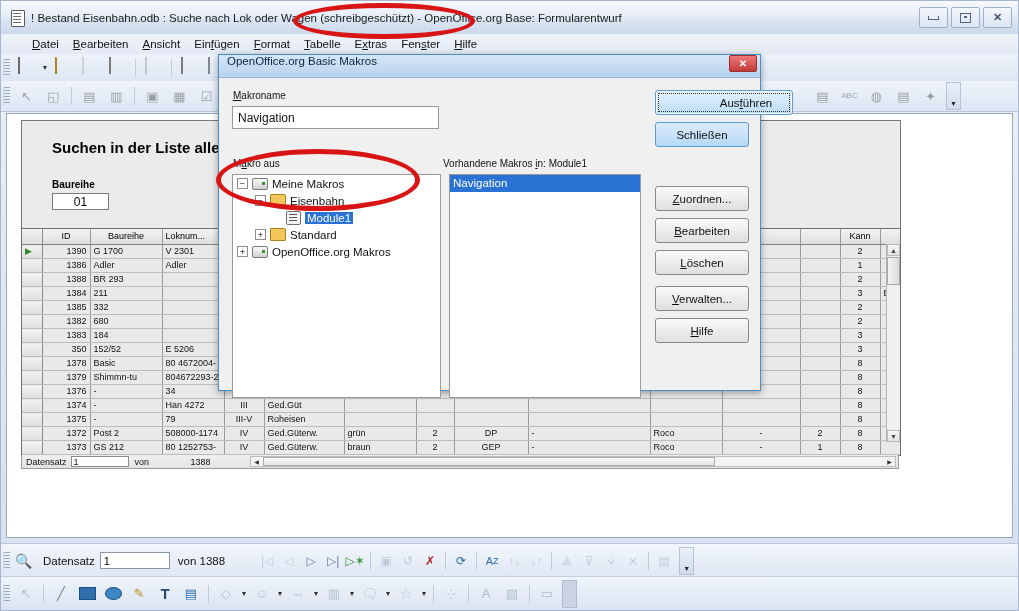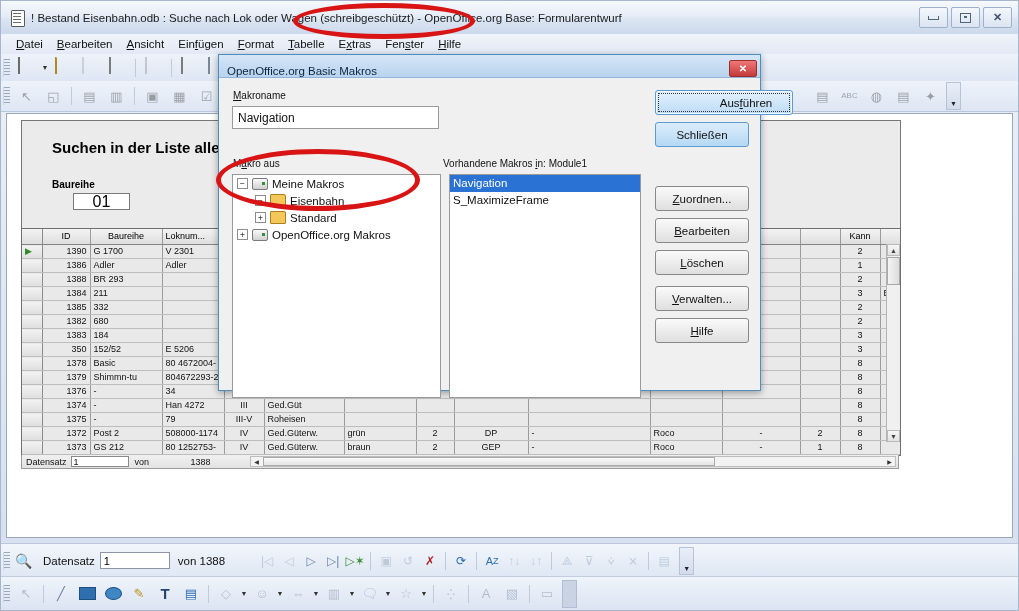--- a/index.html
+++ b/index.html
@@ -56,21 +56,21 @@
   }
   .win-btn .gl-min { width:9px; height:3px; border:1px solid #51647d; border-top:none; }
   .win-btn .gl-max { width:9px; height:8px; border:1px solid #51647d; }
   .win-btn .gl-max i { display:block; width:3px;height:2px;background:#51647d;margin:2px auto;}
   .win-btn .gl-close { font-size:11px; line-height:1; font-weight:bold; color:#41566f;}
 
   
   .menubar {
     position: absolute; left: 0; top: 33px; right: 0; height: 20px;
     background: linear-gradient(to bottom,#f0f4fa,#e2eaf5);
-    display: flex; align-items: center; padding-left: 8px;
+    display: flex; align-items: center; padding-left: 24px;
     font-size: 11.5px; color: #111;
   }
   .menubar .mi { padding: 1px 7px; cursor: default; white-space: nowrap;}
   .menubar .mi u { text-decoration: underline; }
 
   
   .toolbar {
     position: absolute; left: 0; right: 0; height: 27px;
     background: linear-gradient(to bottom,#eef3fa,#dde6f3);
     border-bottom: 1px solid #c3cfe1;
@@ -124,22 +124,22 @@
     font-size: 15px; font-weight: bold; color: #000;
     white-space: nowrap;
   }
   .form-label {
     position: absolute; left: 30px; top: 58px;
     font-size: 10px; font-weight: bold; color: #000;
   }
   .form-input {
     position: absolute; left: 30px; top: 72px; width: 55px; height: 15px;
     background: #ffffff; border: 1px solid #7a7a7a;
-    font-size: 16px; text-align: center; color:#000;
-    display: flex; align-items: center; justify-content: center; margin-left: 21px;
+    font-size: 12px; text-align: center; color:#000;
+    display: flex; align-items: center; justify-content: center;
   }
 
   
   .gridwrap {
     position: absolute; left: 14px; top: 114px; width: 878px; height: 226px;
     background: #fff; border: 1px solid #6f6f6f;
     font-size: 9px; color: #111;
     overflow: hidden;
   }
   table.grid { border-collapse: collapse; width: 100%; table-layout: fixed; }
@@ -242,21 +242,21 @@
   .dialog {
     position: absolute; left: 217px; top: 53px; width: 543px; height: 337px;
     background: #f0f0f0;
     border: 1px solid #4a8ec2;
     box-shadow: 0 2px 7px rgba(0,0,0,.35);
     box-sizing: border-box;
   }
   .dlg-title {
     height: 22px; background: linear-gradient(to bottom,#d6e6f7,#b8d3ee);
     border-bottom: 1px solid #8fb6da;
-    display: flex; align-items: flex-end; padding: 0 3px 0 8px;
+    display: flex; align-items: flex-start; padding: 0 3px 0 8px;
     font-size: 11.5px; color: #0b2540; gap: 10px;
   }
   .dlg-title .sp { flex: 1; }
   .dlg-close {
     width: 26px; height: 15px; border-radius: 2px;
     background: linear-gradient(to bottom,#f07878,#c33a3a);
     border: 1px solid #9b2d2d;
     display:flex;align-items:center;justify-content:center;
     color:#fff; font-size:10px; font-weight:bold;
   }
@@ -865,38 +865,42 @@
             <div class="trow" style="padding-left: 4px;">
               <span class="tog">−</span>
               <span class="ti-lib"></span>
               <span>Meine Makros</span>
             </div>
             <div class="trow" style="padding-left: 22px;">
               <span class="tog">−</span>
               <span class="ti-folder"></span>
               <span>Eisenbahn</span>
             </div>
+            <div class="trow" style="padding-left: 40px;">
+              <span class="tog" style="border: none; background: transparent;"></span>
+              <span class="ti-mod"></span>
+              <span class="tsel">Module1</span>
+            </div>
             <div class="trow" style="padding-left: 22px;">
               <span class="tog">+</span>
               <span class="ti-folder"></span>
               <span>Standard</span>
             </div>
             <div class="trow" style="padding-left: 4px;">
               <span class="tog">+</span>
               <span class="ti-lib"></span>
               <span>OpenOffice.org Makros</span>
             </div>
           </div>
 
         <div class="dlg-lbl" style="left:224px;top:80px">
           <span>Vorhandene Makros <u>i</u>n: Module1</span>
         </div>
         <div class="listbox">
             <div class="litem sel">Navigation</div>
-            <div class="litem">S_MaximizeFrame</div>
           </div>
 
         <div class="dbtn-main primary focus" style="top:12px">
           <span>Aus<u>f</u>ühren</span>
         </div>
         <div class="dbtn-main hilite" style="top:44px">
           <span>Schließen</span>
         </div>
         <div class="dbtn-main" style="top:108px">
           <span><u>Z</u>uordnen...</span>

